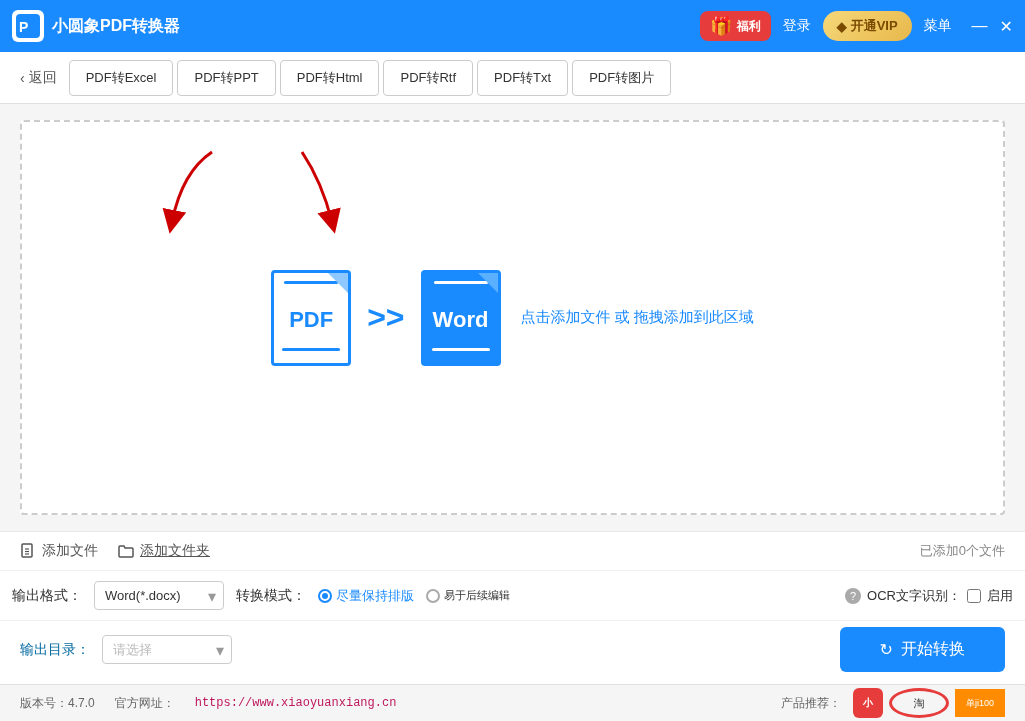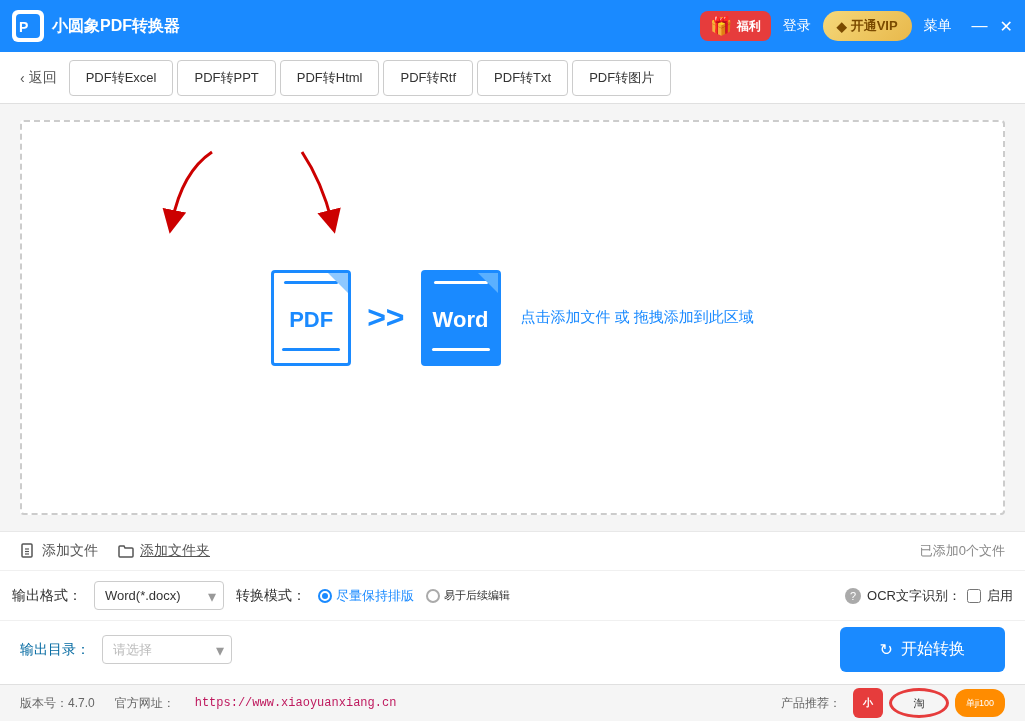--- a/index.html
+++ b/index.html
@@ -251,19 +251,19 @@
     <a class="status-link">https://www.xiaoyuanxiang.cn</a>
     <div class="status-right">
       <span>产品推荐：</span>
       <div style="display:flex;align-items:center;gap:6px;">
         <div style="width:30px;height:30px;background:#e63c3c;border-radius:6px;display:flex;align-items:center;justify-content:center;">
           <span style="color:#fff;font-size:10px;font-weight:bold;">小</span>
         </div>
         <div style="width:60px;height:30px;border-radius:50%;border:3px solid #e63c3c;display:flex;align-items:center;justify-content:center;overflow:hidden;">
           <span style="font-size:11px;color:#333;">淘</span>
         </div>
-        <div style="width:50px;height:28px;background:#ff8c00;border-radius:12px;display:flex;align-items:center;justify-content:center;">
+        <div style="width:50px;height:28px;background:#ff8c00;border-radius:0;display:flex;align-items:center;justify-content:center;">
           <span style="font-size:9px;color:#fff;">单ji100</span>
         </div>
       </div>
     </div>
   </div>
 </div>
 
 </body></html>

